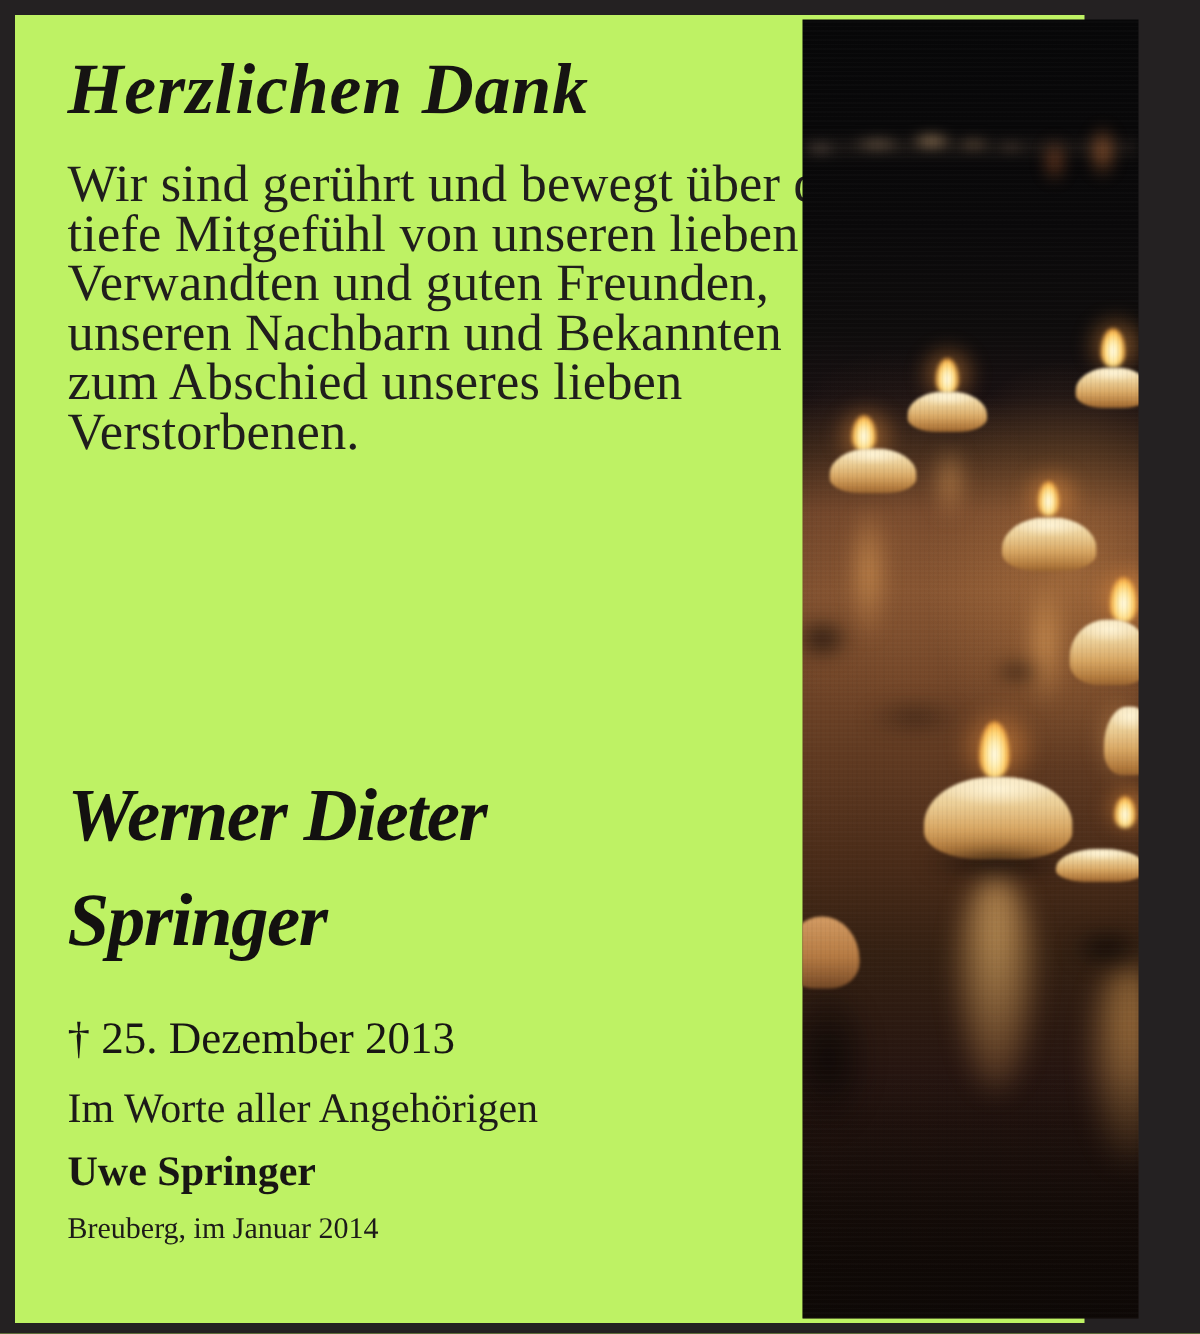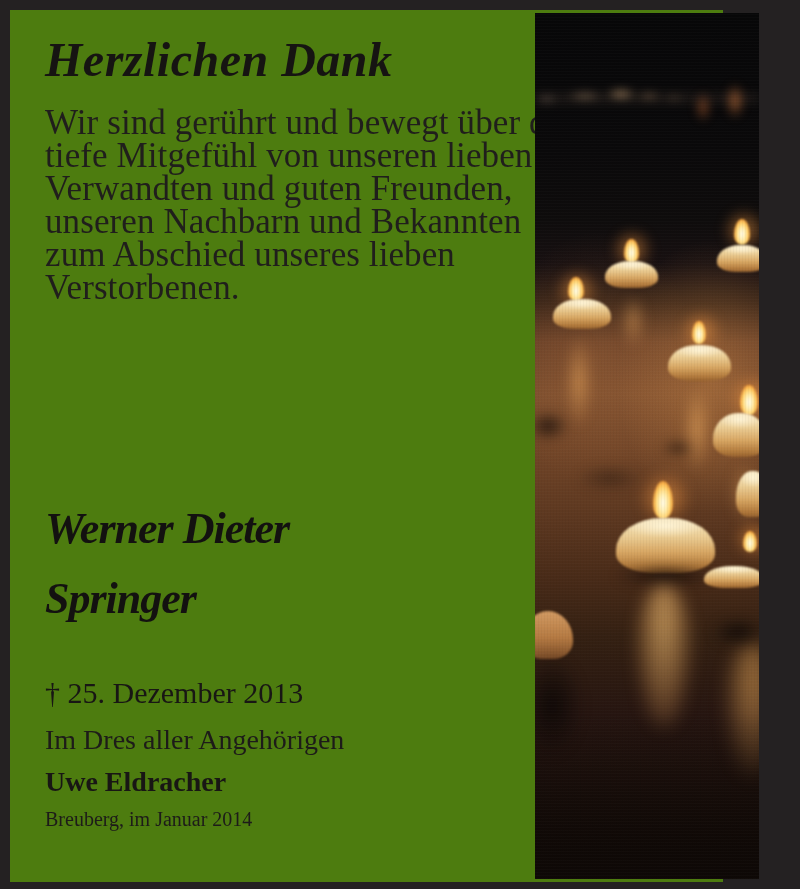--- a/index.html
+++ b/index.html
@@ -5,36 +5,36 @@
   html,body { margin:0; padding:0; }
   body {
     width:800px; height:889px;
     background:#242122;
     font-family:"Liberation Serif","DejaVu Serif",serif;
     position:relative; overflow:hidden;
   }
   .frame { position:absolute; inset:0; background:#242122; }
   .card {
     position:absolute; left:10px; top:10px; width:713px; height:872px;
-    background:#4d7c0f;
+    background:#bef264;
   }
   
   .txt { position:absolute; left:35px; color:#1d1b19; }
   .title {
     top:24px; font-size:48px; font-weight:bold; font-style:italic;
     letter-spacing:.5px; line-height:1.1; color:#161412;
   }
   .para {
     font-size:35px; line-height:33px; white-space:pre-line;
     letter-spacing:.1px; color:#201e1c;
   }
   .p1 { top:96px; }
   .p2 { top:310px; }
   .deceased {
-    top:484px; font-size:44px; font-weight:bold; font-style:italic;
+    top:498px; font-size:50px; font-weight:bold; font-style:italic;
     line-height:70px; letter-spacing:-1px; white-space:pre-line; color:#131110;
   }
   .death-date { top:666px; font-size:30px; font-weight:normal; color:#181614; }
   .on-behalf { top:714px; font-size:28px; }
   .signatory { top:756px; font-size:28px; font-weight:bold; color:#181614; }
   .place-date { top:798px; font-size:20px; }
   
   .photo {
     position:absolute; left:525px; top:3px; width:224px; height:866px;
     overflow:hidden;
@@ -103,23 +103,23 @@
 unseren Nachbarn und Bekannten
 zum Abschied unseres lieben
 Verstorbenen.</div>
 
 
     <div class="txt deceased">Werner Dieter
 Springer</div>
 
     <div class="txt death-date">† 25. Dezember 2013</div>
 
-    <div class="txt on-behalf">Im Dres aller Angehörigen</div>
+    <div class="txt on-behalf">Im Worte aller Angehörigen</div>
 
-    <div class="txt signatory">Uwe Eldracher</div>
+    <div class="txt signatory">Uwe Springer</div>
 
     <div class="txt place-date">Breuberg, im Januar 2014</div>
 
     <div class="photo">
 
       <div class="ph blur-band"></div>
       <div class="ph blur-blobs"></div>
 
       <div class="ph glow" style="left:21px;top:256px;width:42px;height:42px;"></div>
       <div class="ph flame" style="left:33px;top:264px;width:16px;height:24px;"></div>

